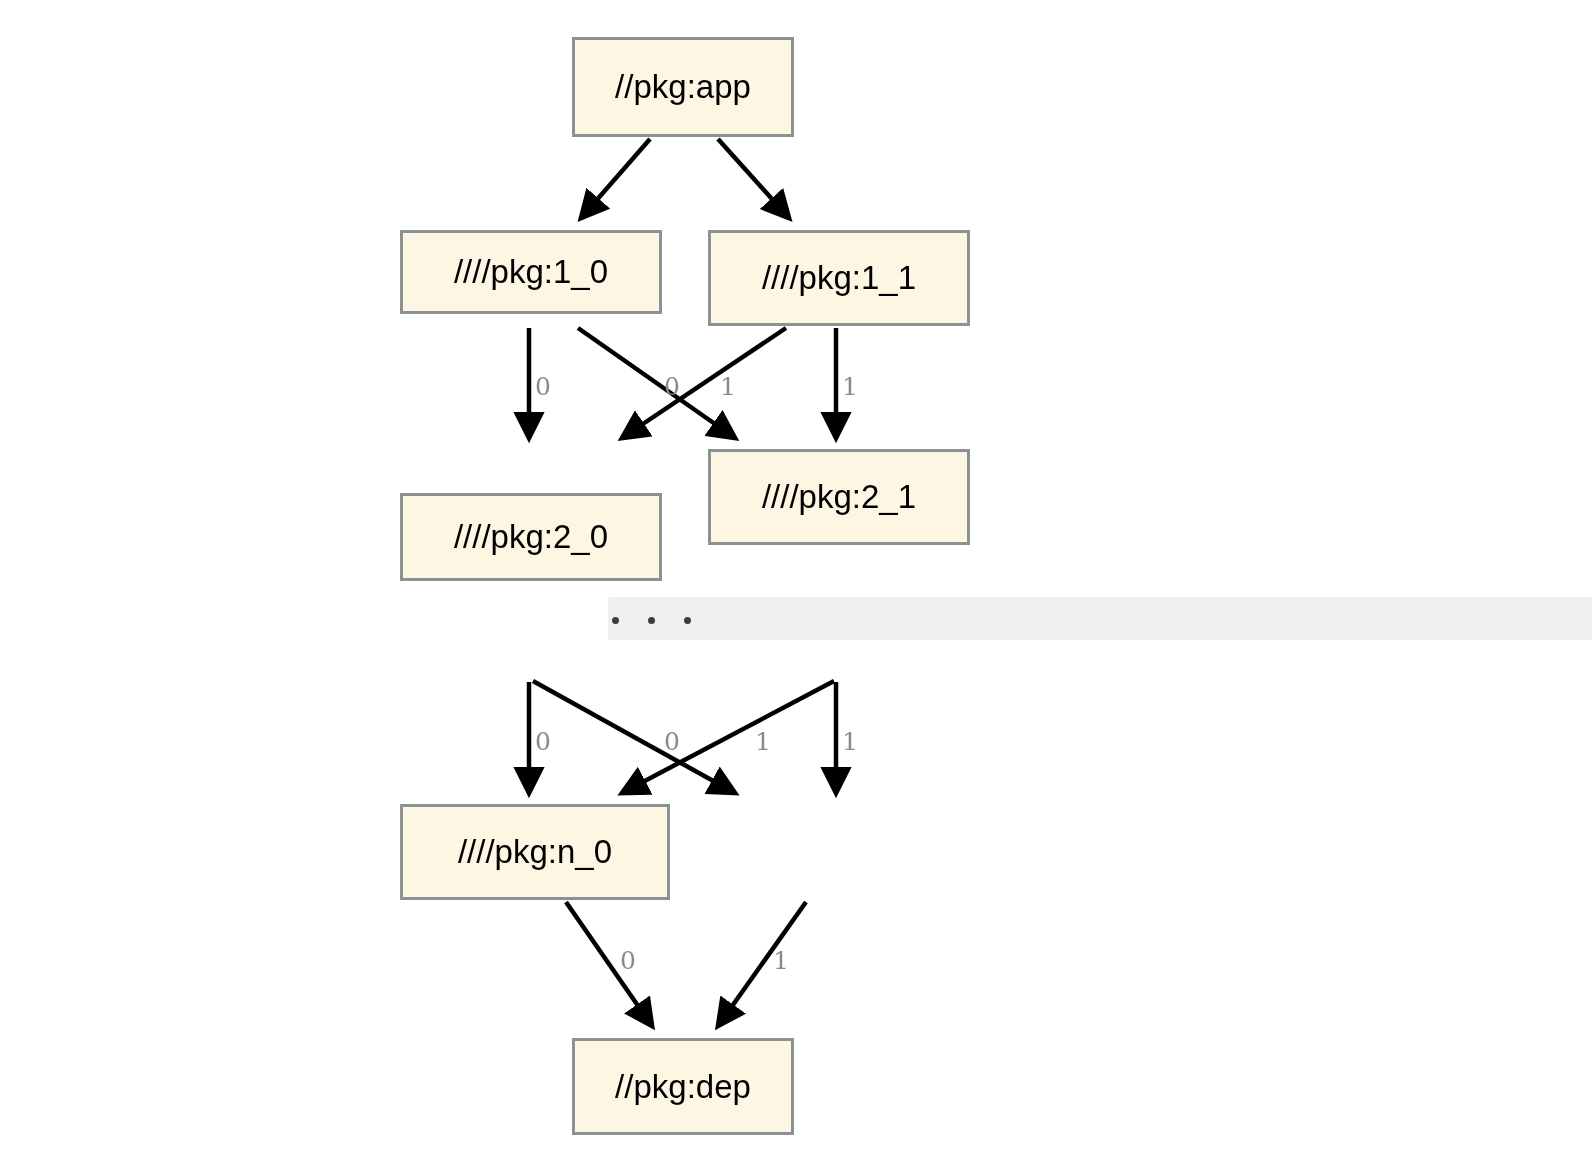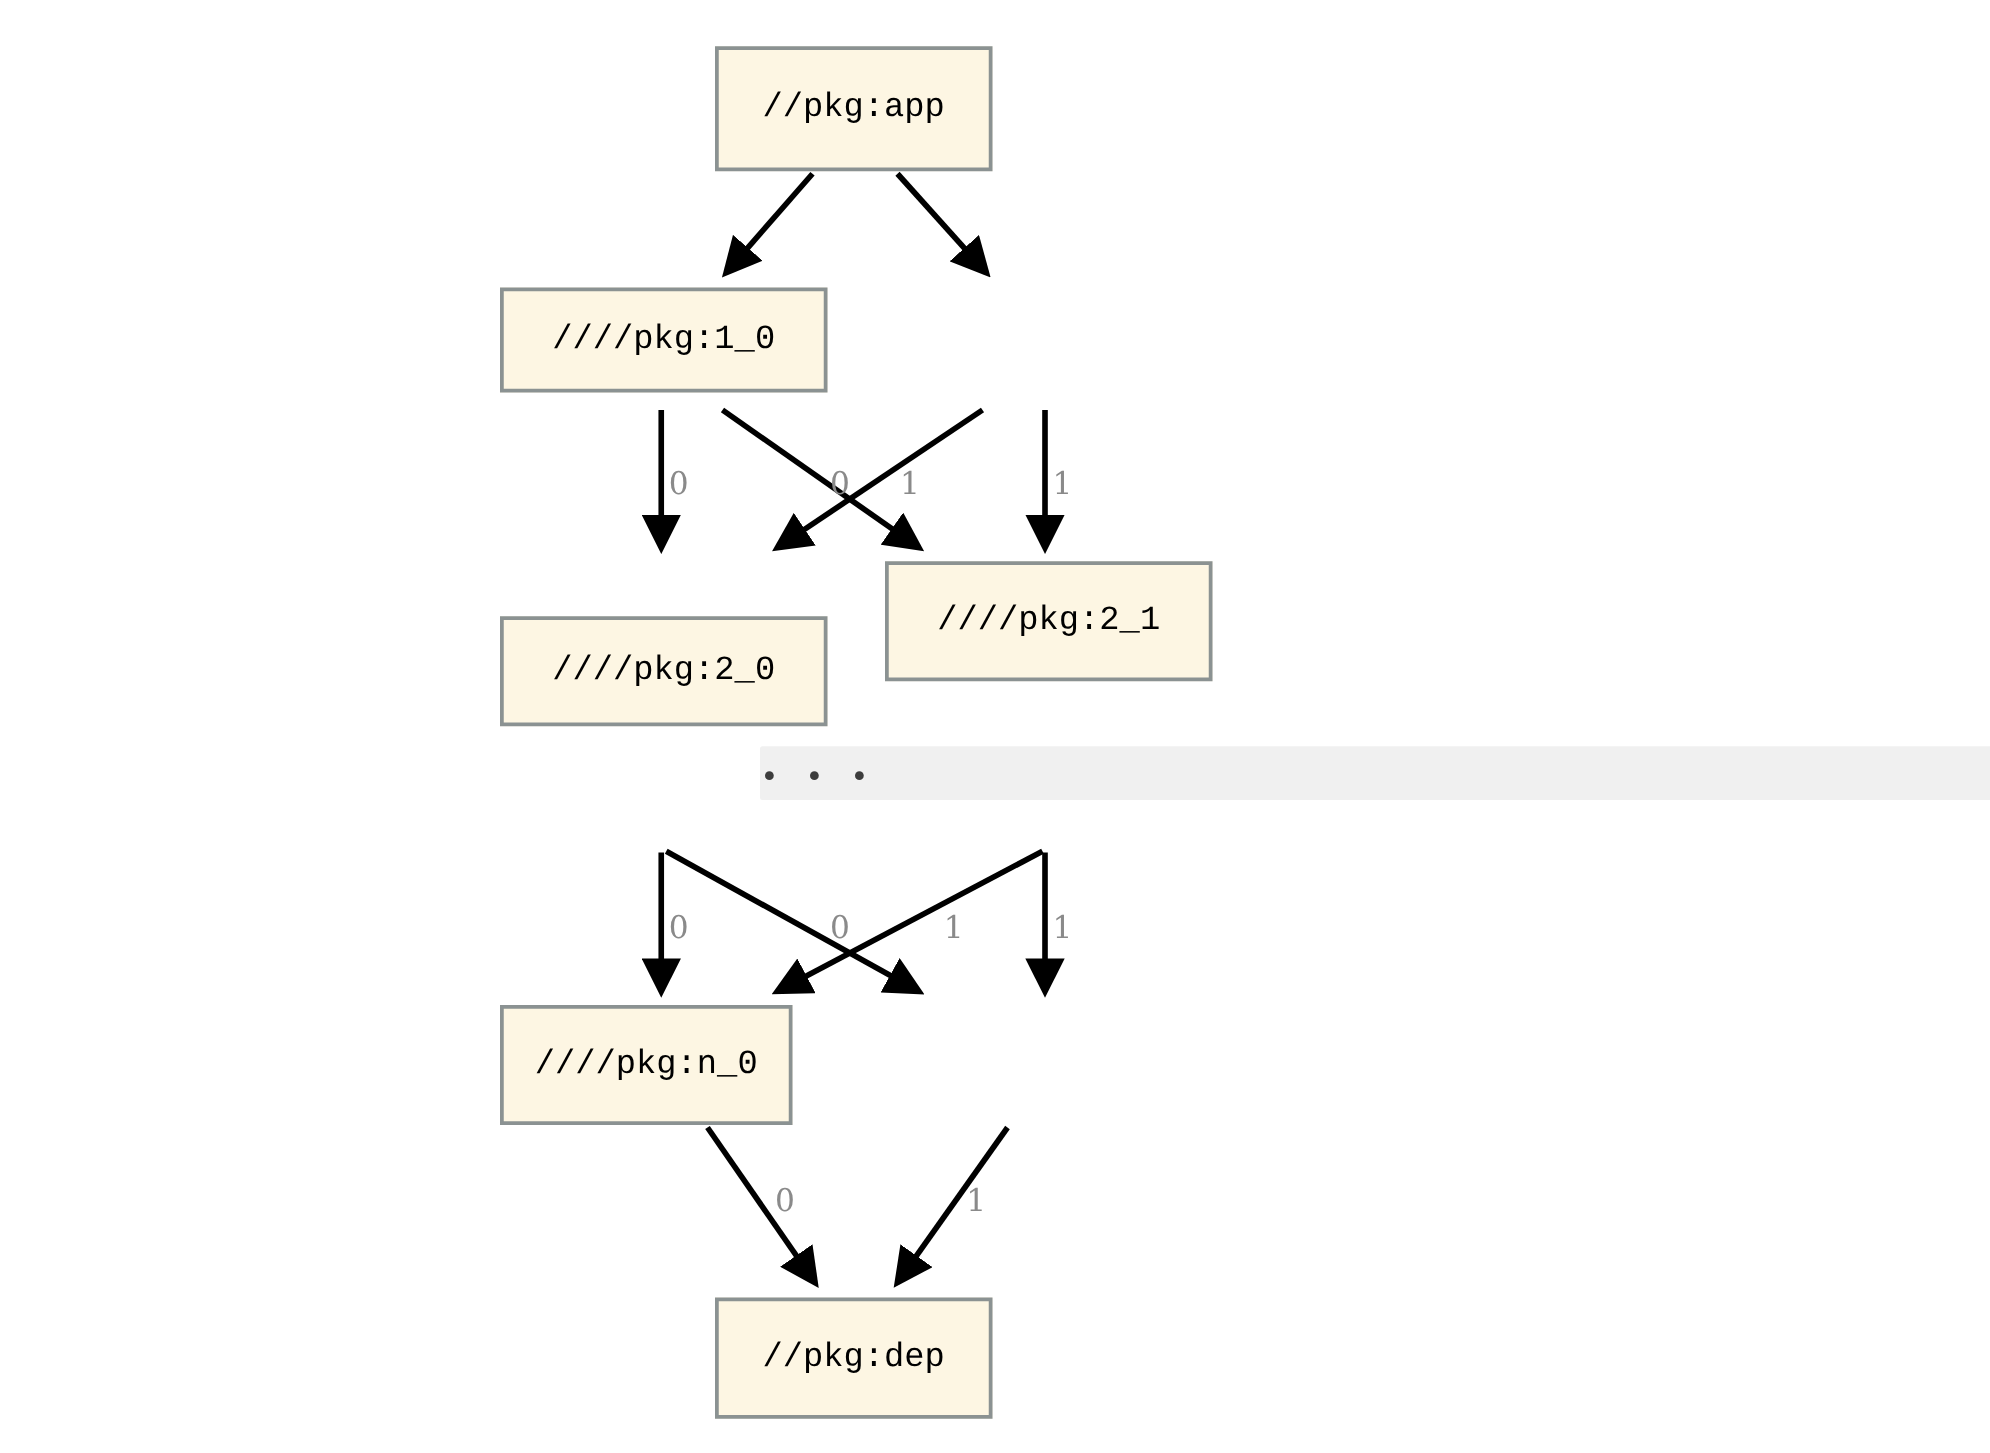--- a/index.html
+++ b/index.html
@@ -29,22 +29,22 @@
   .node-box {
     position: absolute;
     box-sizing: border-box;
     background: #fdf6e3;
     border: 3px solid #8b9292;
     display: flex;
     align-items: center;
     justify-content: center;
   }
   .node-label {
-    font-family: Liberation Mono, monospace;
-    font-size: 27px;
+    font-family: Liberation Sans, sans-serif;
+    font-size: 33px;
     color: #000000;
     letter-spacing: 0px;
     white-space: nowrap;
   }
   .edge-label {
     position: absolute;
     font-family: "DejaVu Serif", "Liberation Serif", serif;
     font-size: 25px;
     color: #8a8a8a;
     white-space: nowrap;
@@ -98,30 +98,33 @@
   </svg>
 
   <div class="node-box" style="left:572px; top:37px; width:222px; height:100px;">
     <span class="node-label">//pkg:app</span>
   </div>
 
   <div class="node-box" style="left:400px; top:230px; width:262px; height:84px;">
     <span class="node-label">////pkg:1_0</span>
   </div>
 
+  <div class="node-box" style="left:708px; top:230px; width:262px; height:96px;">
+    <span class="node-label">////pkg:1_1</span>
+  </div>
 
   <div class="node-box" style="left:400px; top:449px; width:262px; height:88px;margin-top:44px;">
     <span class="node-label">////pkg:2_0</span>
   </div>
 
   <div class="node-box" style="left:708px; top:449px; width:262px; height:96px;text-align:center;">
     <span class="node-label">////pkg:2_1</span>
   </div>
 
-  <div class="node-box" style="left:400px; top:804px; width:234px; height:96px;">
+  <div class="node-box" style="left:400px; top:804px; width:270px; height:96px;">
     <span class="node-label">////pkg:n_0</span>
   </div>
 
 
   <div class="node-box" style="left:572px; top:1038px; width:222px; height:97px;">
     <span class="node-label">//pkg:dep</span>
   </div>
 
   <span class="edge-label" style="left:535px; top:372px;">0</span>
   <span class="edge-label" style="left:664px; top:372px;">0</span>

